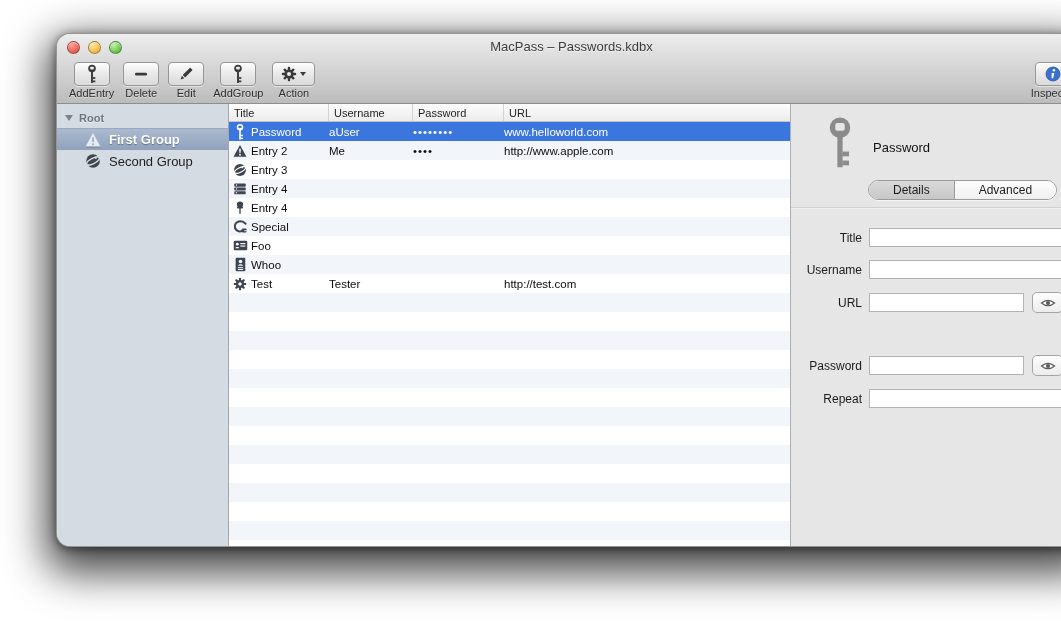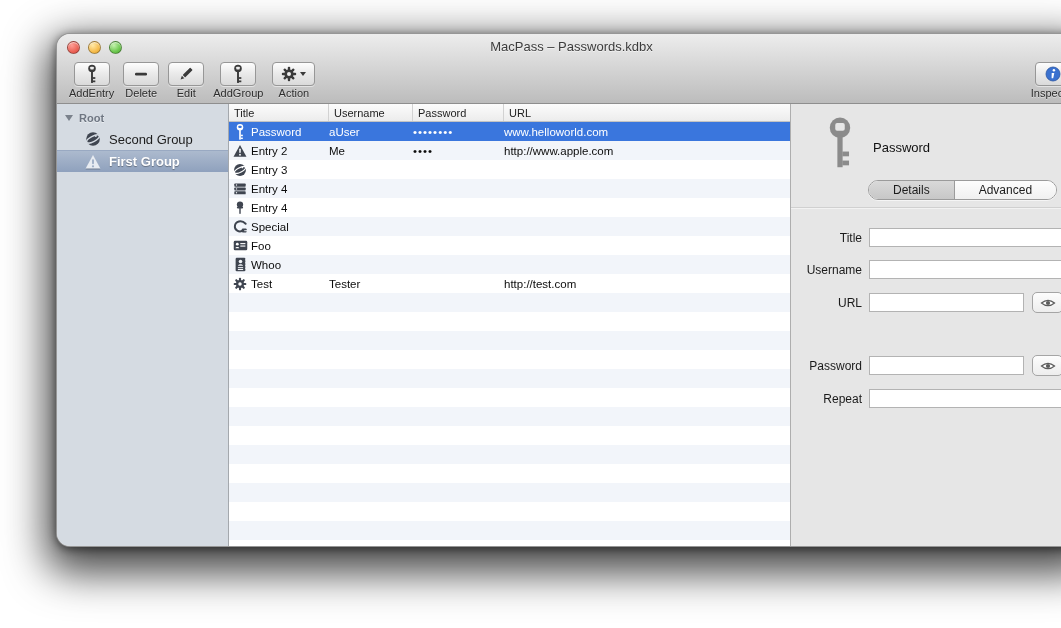--- a/index.html
+++ b/index.html
@@ -271,31 +271,31 @@
     </div>
   </div>
 
   <div class="content">
 
     <div class="sidebar">
       <div class="side-root">
         <span class="tri-down"></span>
         <span>Root</span>
       </div>
+      <div class="side-item selected" style="color:#fff">
+        <svg width="16" height="16" viewBox="0 0 16 16" style="color:#e8ecf2">
+            <use href="#i-warning"></use>
+          </svg>
+        <span>First Group</span>
+      </div>
       <div class="side-item">
         <svg width="16" height="16" viewBox="0 0 16 16" style="color:#3f4550">
             <use href="#i-globe"></use>
           </svg>
         <span>Second Group</span>
-      </div>
-      <div class="side-item selected" style="color:#fff">
-        <svg width="16" height="16" viewBox="0 0 16 16" style="color:#e8ecf2">
-            <use href="#i-warning"></use>
-          </svg>
-        <span>First Group</span>
       </div>
     </div>
 
     <div class="tablearea">
       <div class="thead">
         <span class="hcell">Title</span>
         <span class="hcell">Username</span>
         <span class="hcell">Password</span>
         <span class="hcell">URL</span>
       </div>

